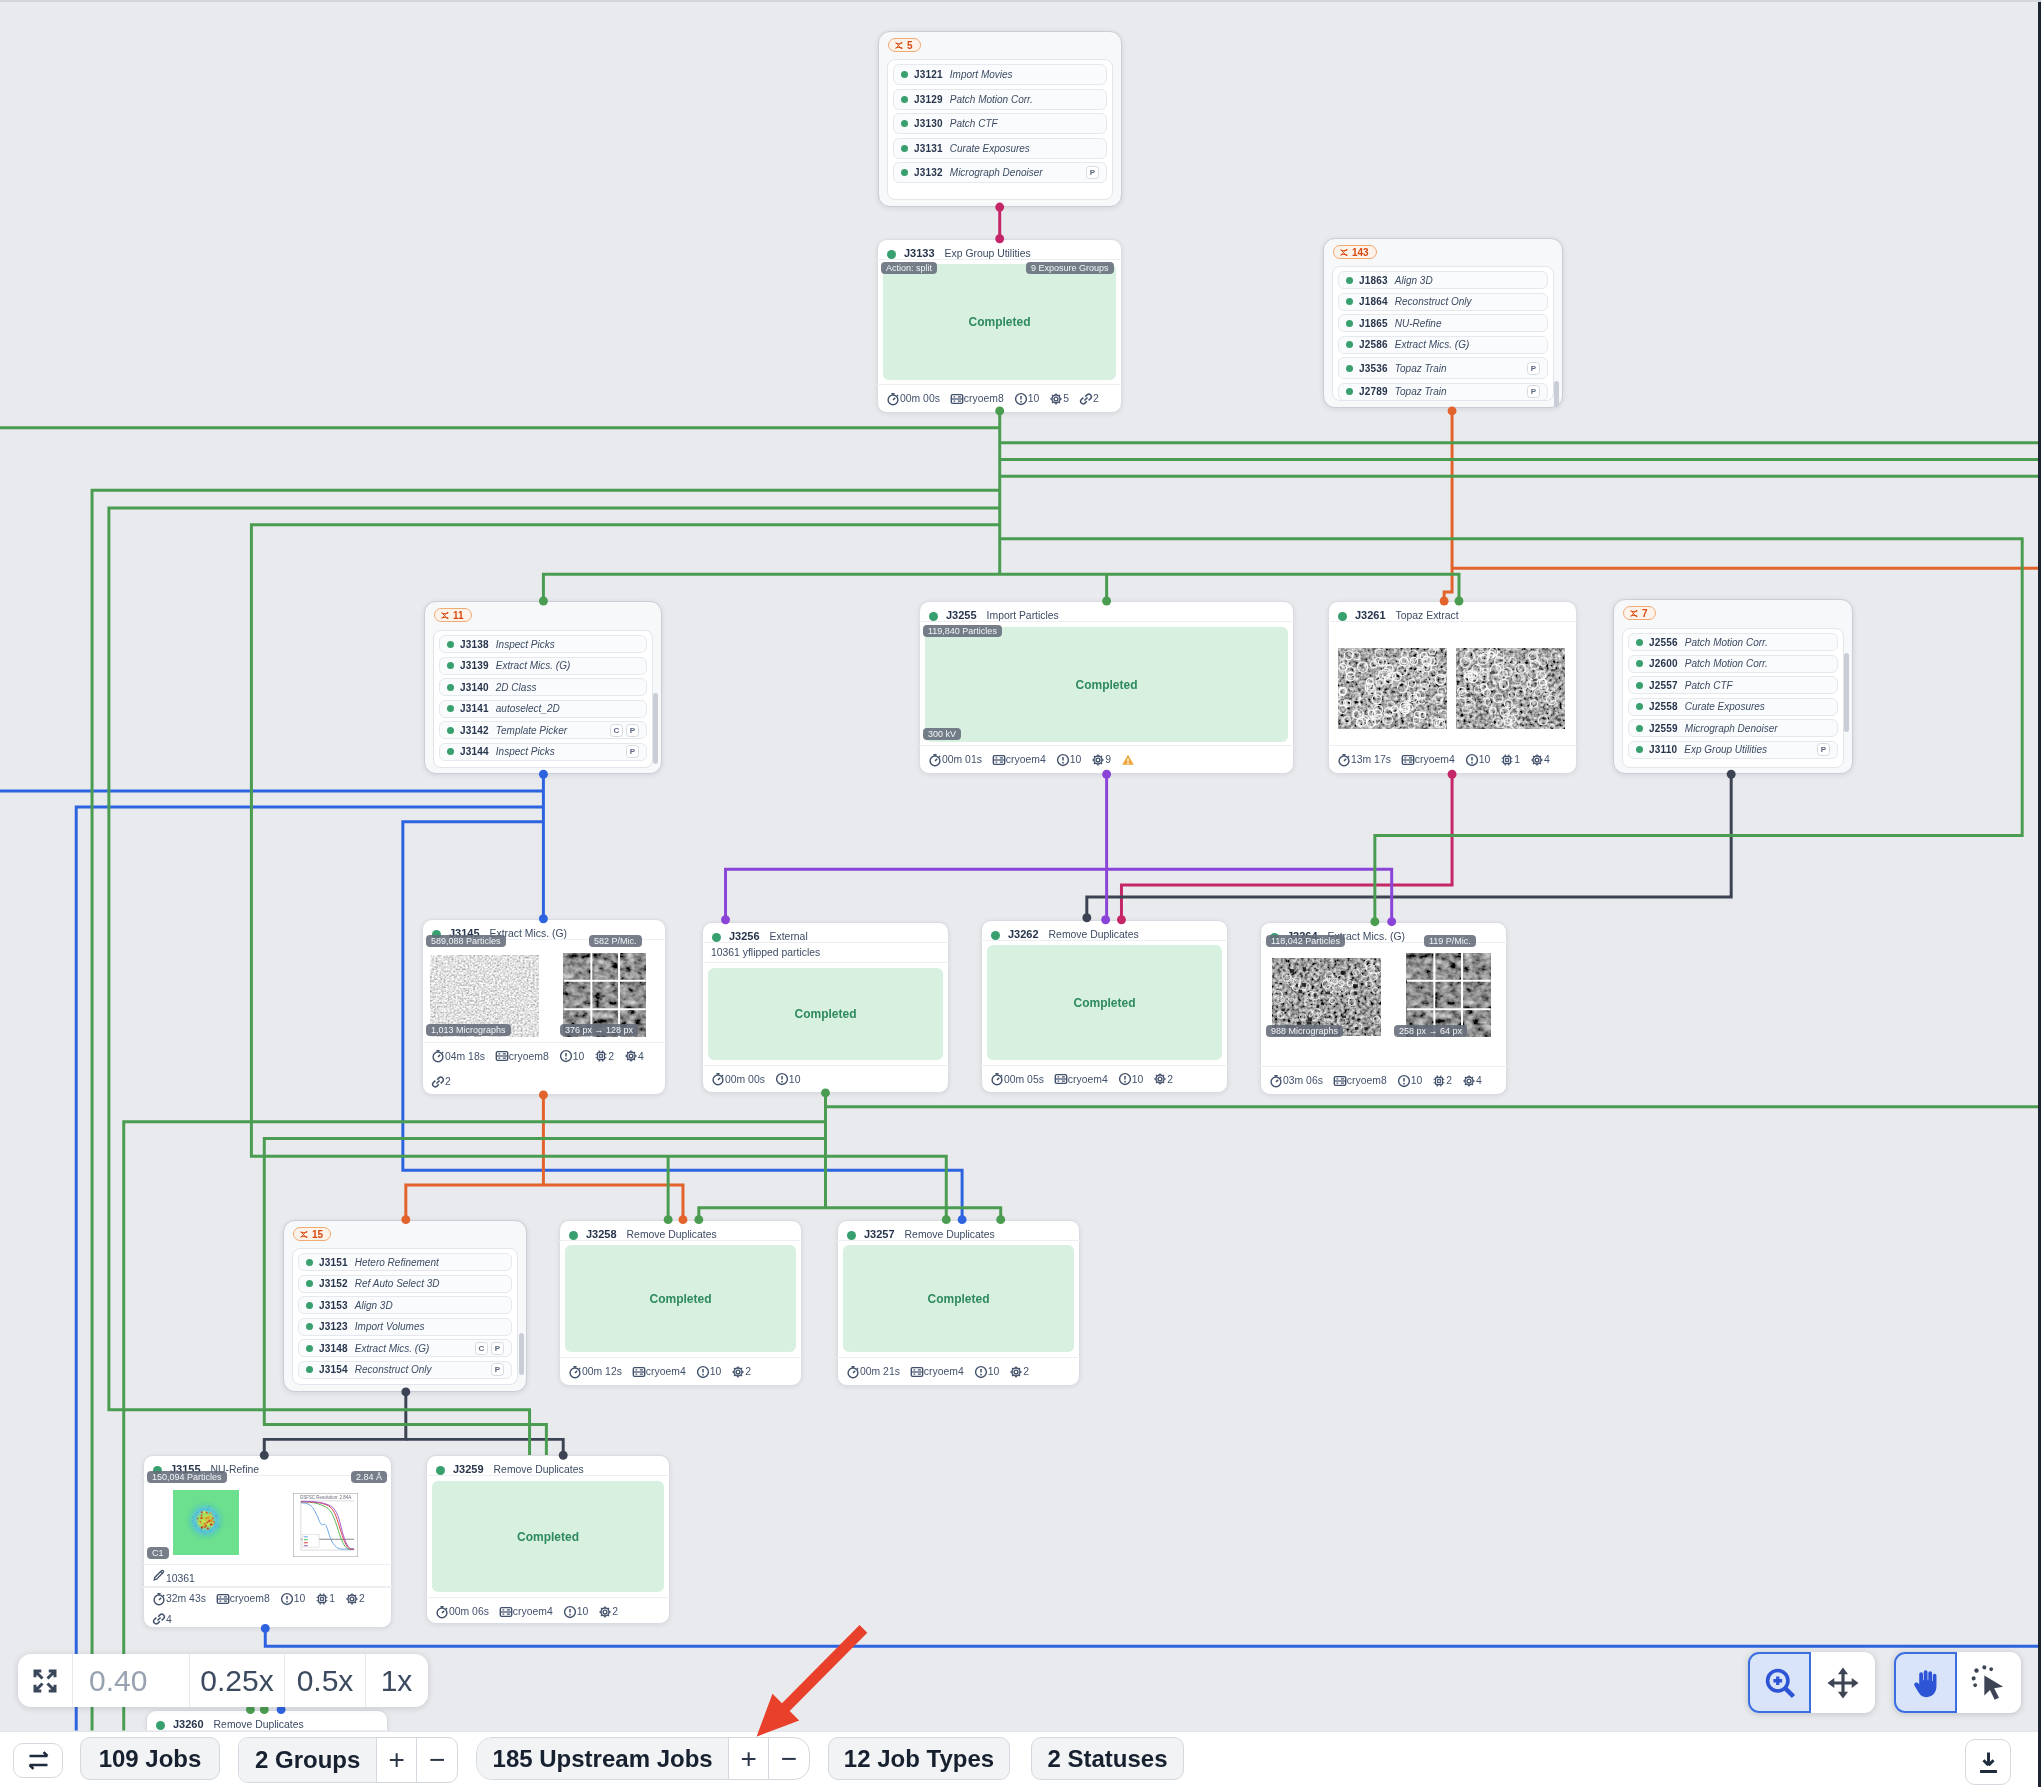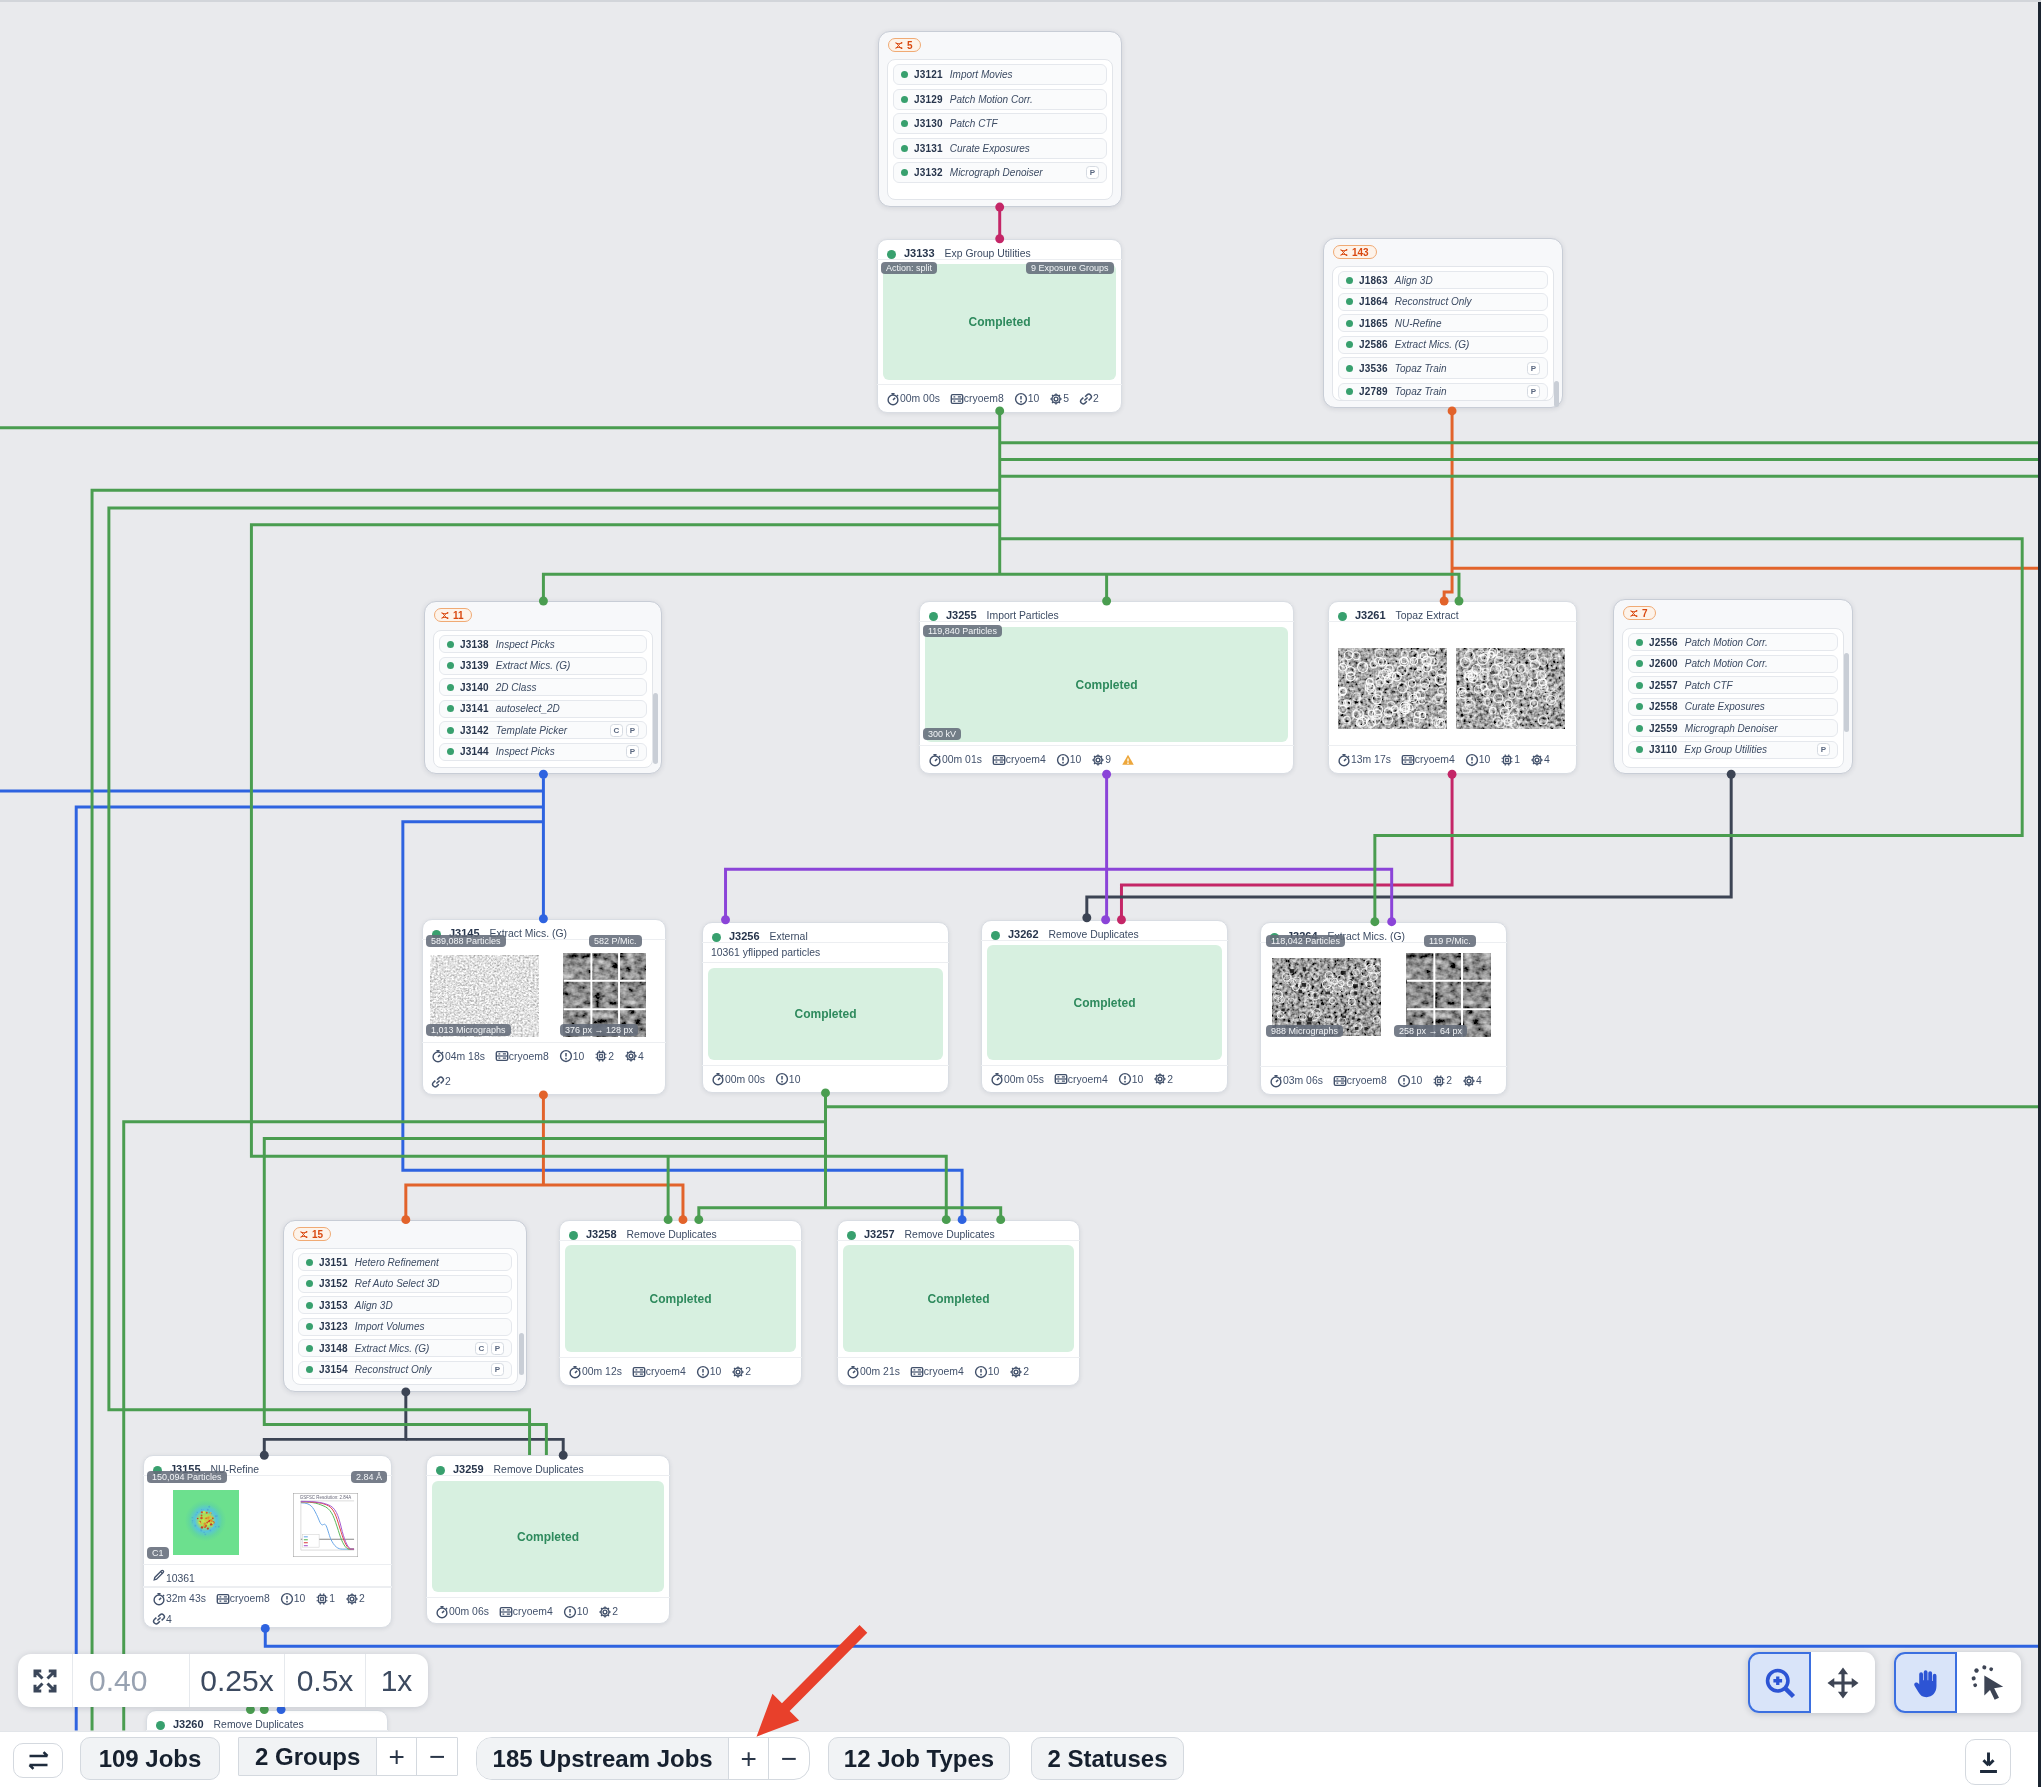--- a/index.html
+++ b/index.html
@@ -1294,21 +1294,21 @@
         </svg>
       </div>
 </div>
 <div style="position:absolute;left:0;top:1731px;width:2041px;height:57px;background:#fff;border-top:1px solid #e2e5e9;z-index:7"></div>
 <div class="uibtn white" style="left:13px;top:1743px;width:50px;height:35px;z-index:8">
 <svg width="27" height="27" viewBox="0 0 24 24" fill="none" stroke="#1e2b3c" stroke-width="2.2">
         <path d="M4 8 H20 M20 8 L16.5 4.5 M4 16 H20 M4 16 L7.5 19.5"></path>
       </svg>
     </div>
 <div class="uibtn" style="left:80px;top:1737px;width:140px;height:43px;z-index:8">109 Jobs</div>
-<div style="position:absolute;left:238px;top:1737px;width:220px;height:39px;border:1px solid #d4d9df;border-radius:1px;background:#fff;z-index:8;display:flex;overflow:hidden">
+<div style="position:absolute;left:238px;top:1737px;width:220px;height:46px;border:1px solid #d4d9df;border-radius:10px;background:#fff;z-index:8;display:flex;overflow:hidden">
 <div style="width:139px;background:#f1f3f5;display:flex;align-items:center;justify-content:center;font-size:24px;font-weight:bold;color:#16202e;border-right:1px solid #d4d9df">2 Groups</div>
 <div style="width:40px;display:flex;align-items:center;justify-content:center;font-size:28px;color:#2a3648;border-right:1px solid #d4d9df">+</div>
 <div style="width:40px;display:flex;align-items:center;justify-content:center;font-size:28px;color:#2a3648">−</div>
 </div>
 <div style="position:absolute;left:476px;top:1737px;width:334px;height:43px;border:1px solid #d4d9df;border-radius:16px;background:#fff;z-index:8;display:flex;overflow:hidden">
 <div style="width:253px;background:#f1f3f5;display:flex;align-items:center;justify-content:center;font-size:24px;font-weight:bold;color:#16202e;border-right:1px solid #d4d9df">185 Upstream Jobs</div>
 <div style="width:40px;display:flex;align-items:center;justify-content:center;font-size:28px;color:#2a3648;border-right:1px solid #d4d9df">+</div>
 <div style="width:40px;display:flex;align-items:center;justify-content:center;font-size:28px;color:#2a3648">−</div>
 </div>
 <div class="uibtn" style="left:828px;top:1737px;width:182px;height:43px;z-index:8">12 Job Types</div>

